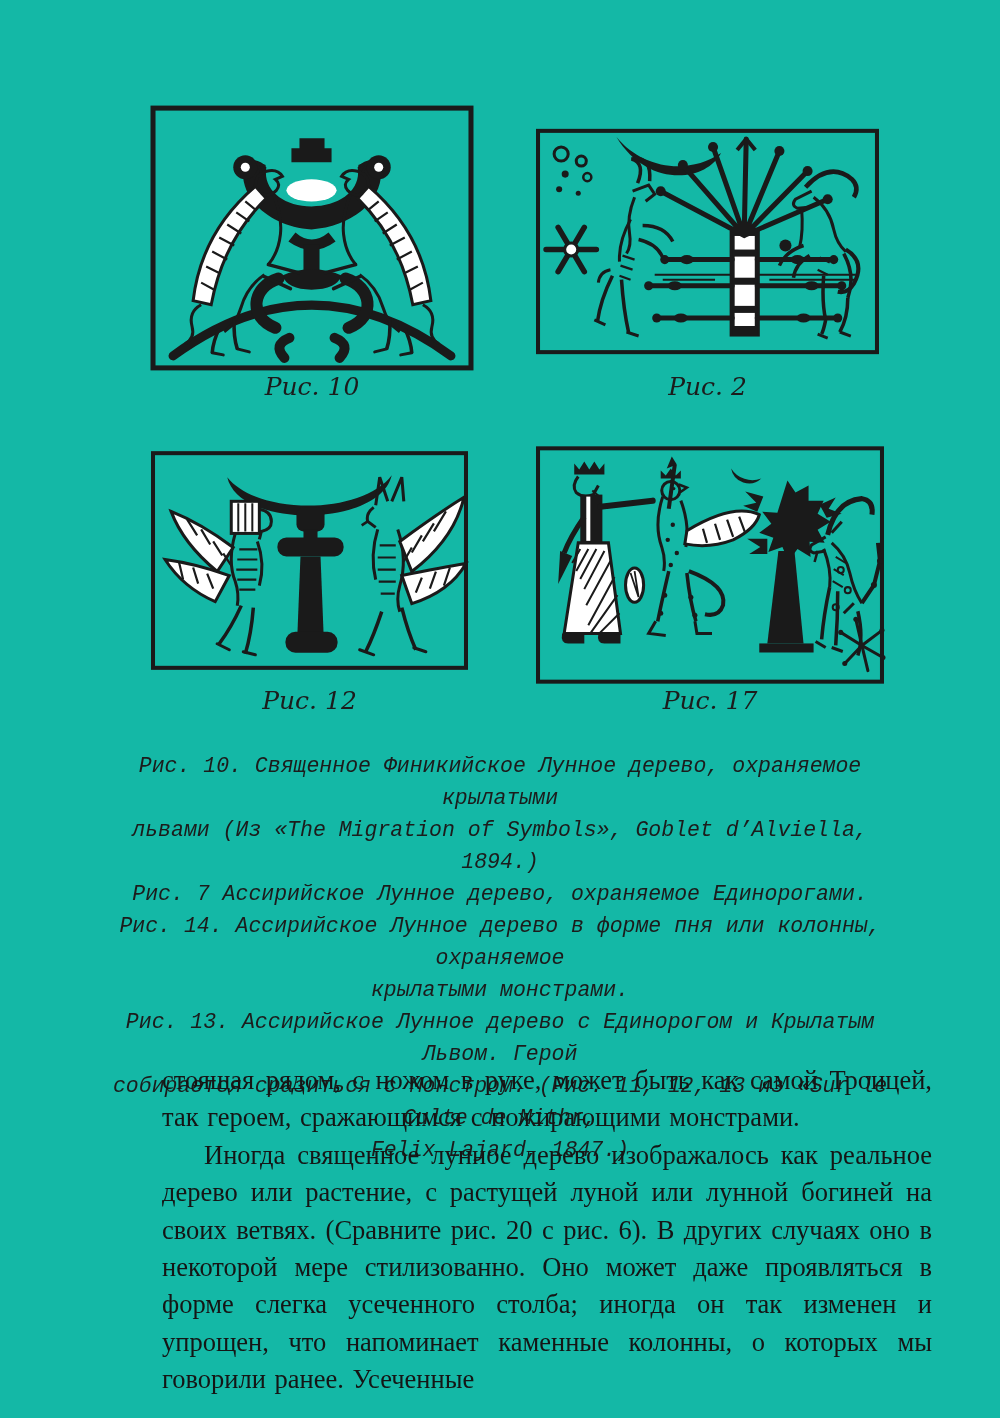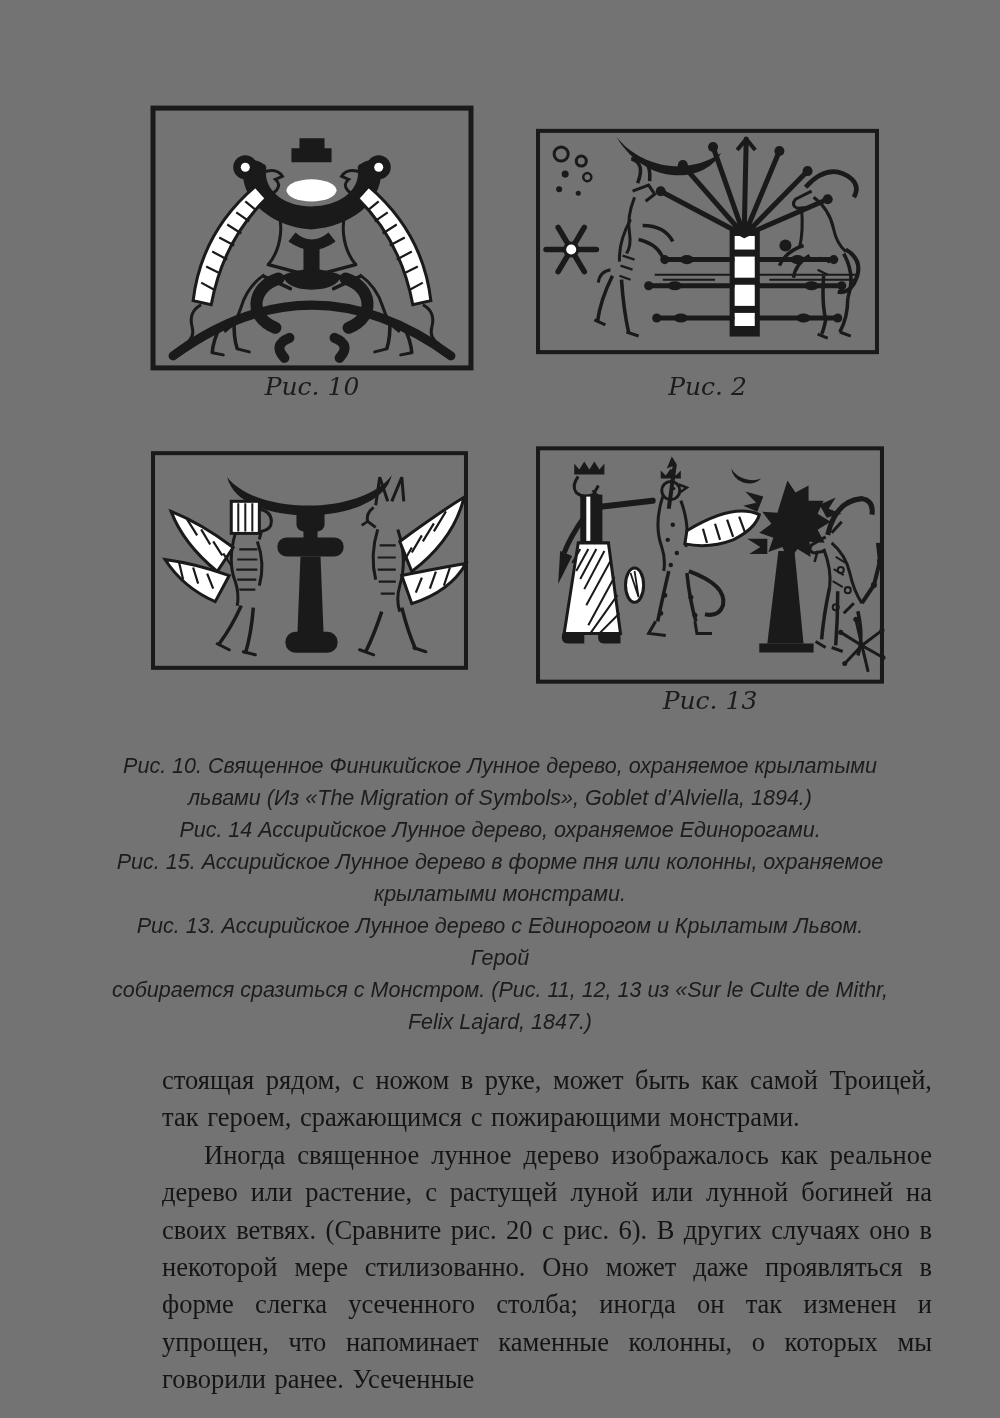--- a/index.html
+++ b/index.html
@@ -1,31 +1,31 @@
 <!DOCTYPE html>
 <html><head>
 <meta charset="utf-8">
 <style>
   html,body { margin:0; padding:0; background:#ffffff; }
   .page {
     position:relative; width:1000px; height:1418px;
-    background:#737373; color:#1a1a1a; overflow:hidden;
+    background:#14b8a6; color:#1a1a1a; overflow:hidden;
     font-family:"Liberation Serif", serif;
   }
   .fig { position:absolute; margin:0; padding:0; }
   .fig svg { display:block; width:100%; height:100%; }
   .ink { stroke:#1a1a1a; }
   .fig-label {
     position:absolute; text-align:center;
     font-family:"DejaVu Serif", serif; font-style:italic;
     font-size:25px; color:#1c1c1c;
   }
   .captions {
     position:absolute; top:750px; left:105px; width:790px;
-    font-family:Liberation Sans, sans-serif; font-style:italic;
+    font-family:Liberation Mono, monospace; font-style:italic;
     font-size:21.5px; line-height:32px; text-align:center; color:#1c1c1c;
   }
   .cap { margin:0; white-space:pre-line; }
   .body-text {
     position:absolute; top:1062px; left:133px; width:770px;
     font-size:26.5px; line-height:37.4px; text-align:justify;
     color:#151515; word-spacing:2px;margin-left:29px;
   }
   .body-text p { margin:0; }
   .body-text p.indent { text-indent:42px; }
@@ -270,27 +270,28 @@
       <circle cx="320" cy="174" r="2.5" fill="#1a1a1a"></circle>
         <circle cx="346" cy="185" r="2.5" fill="#1a1a1a"></circle>
       <circle cx="347" cy="212" r="2.5" fill="#1a1a1a"></circle>
         <circle cx="309" cy="218" r="2.5" fill="#1a1a1a"></circle>
       <circle cx="305" cy="187" r="2.5" fill="#1a1a1a"></circle>
     </svg>
   </figure>
 
   <div class="fig-label" style="left:149px; top:372px; width:326px;">Рис. 10</div>
   <div class="fig-label" style="left:534px; top:372px; width:347px;">Рис. 2</div>
-  <div class="fig-label" style="left:534px; top:686px; width:352px;">Рис. 13</div>
+  <div class="fig-label" style="left:149px; top:686px; width:321px;">Рис. 12</div>
+  <div class="fig-label" style="left:534px; top:686px; width:352px;">Рис. 17</div>
 
   <div class="captions">
     <p class="cap">Рис. 10. Священное Финикийское Лунное дерево, охраняемое крылатыми
 львами (Из «The Migration of Symbols», Goblet d’Alviella, 1894.)</p>
-    <p class="cap">Рис. 14 Ассирийское Лунное дерево, охраняемое Единорогами.</p>
-    <p class="cap">Рис. 15. Ассирийское Лунное дерево в форме пня или колонны, охраняемое
+    <p class="cap">Рис. 7 Ассирийское Лунное дерево, охраняемое Единорогами.</p>
+    <p class="cap">Рис. 14. Ассирийское Лунное дерево в форме пня или колонны, охраняемое
 крылатыми монстрами.</p>
     <p class="cap">Рис. 13. Ассирийское Лунное дерево с Единорогом и Крылатым Львом. Герой
 собирается сразиться с Монстром. (Рис. 11, 12, 13 из «Sur le Culte de Mithr,
 Felix Lajard, 1847.)</p>
   </div>
 
   <div class="body-text">
     <p>стоящая рядом, с ножом в руке, может быть как самой Троицей, так героем, сражающимся с пожирающими монстрами.</p>
     <p class="indent">Иногда священное лунное дерево изображалось как реальное дерево или растение, с растущей луной или лунной богиней на своих ветвях. (Сравните рис. 20 с рис. 6). В других случаях оно в некоторой мере стилизованно. Оно может даже проявляться в форме слегка усеченного столба; иногда он так изменен и упрощен, что напоминает каменные колонны, о которых мы говорили ранее. Усеченные</p>
   </div>

